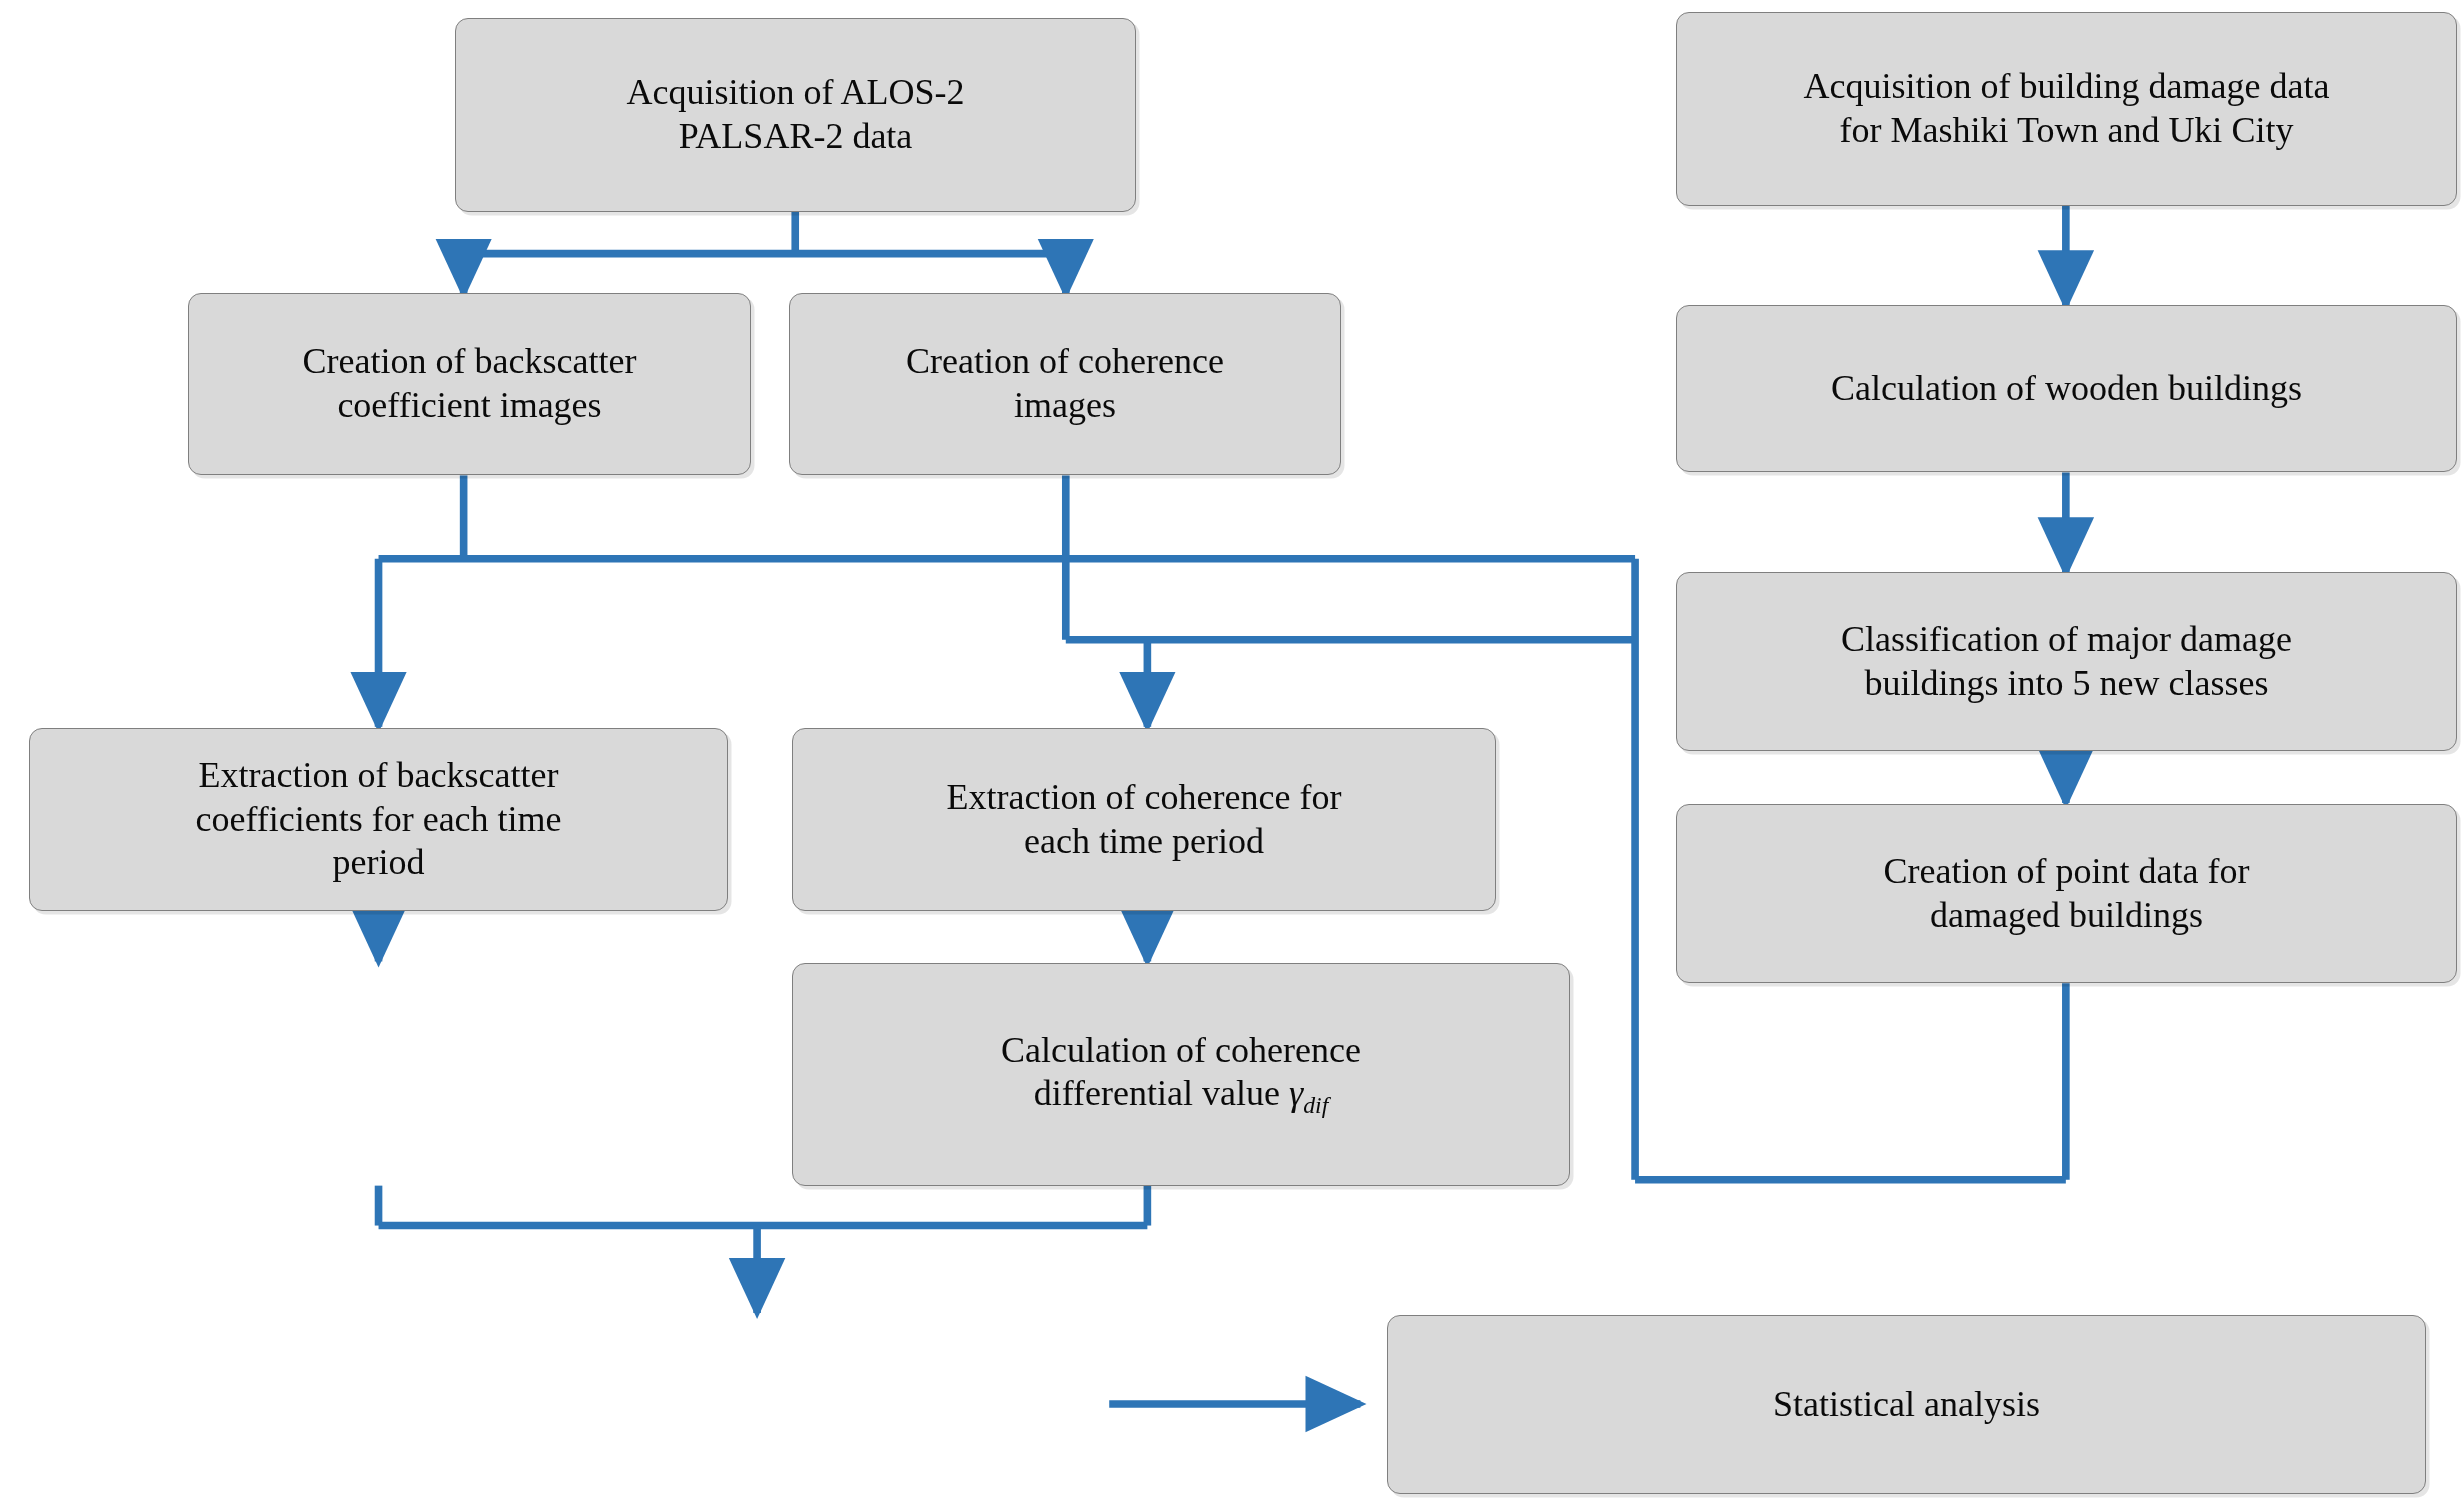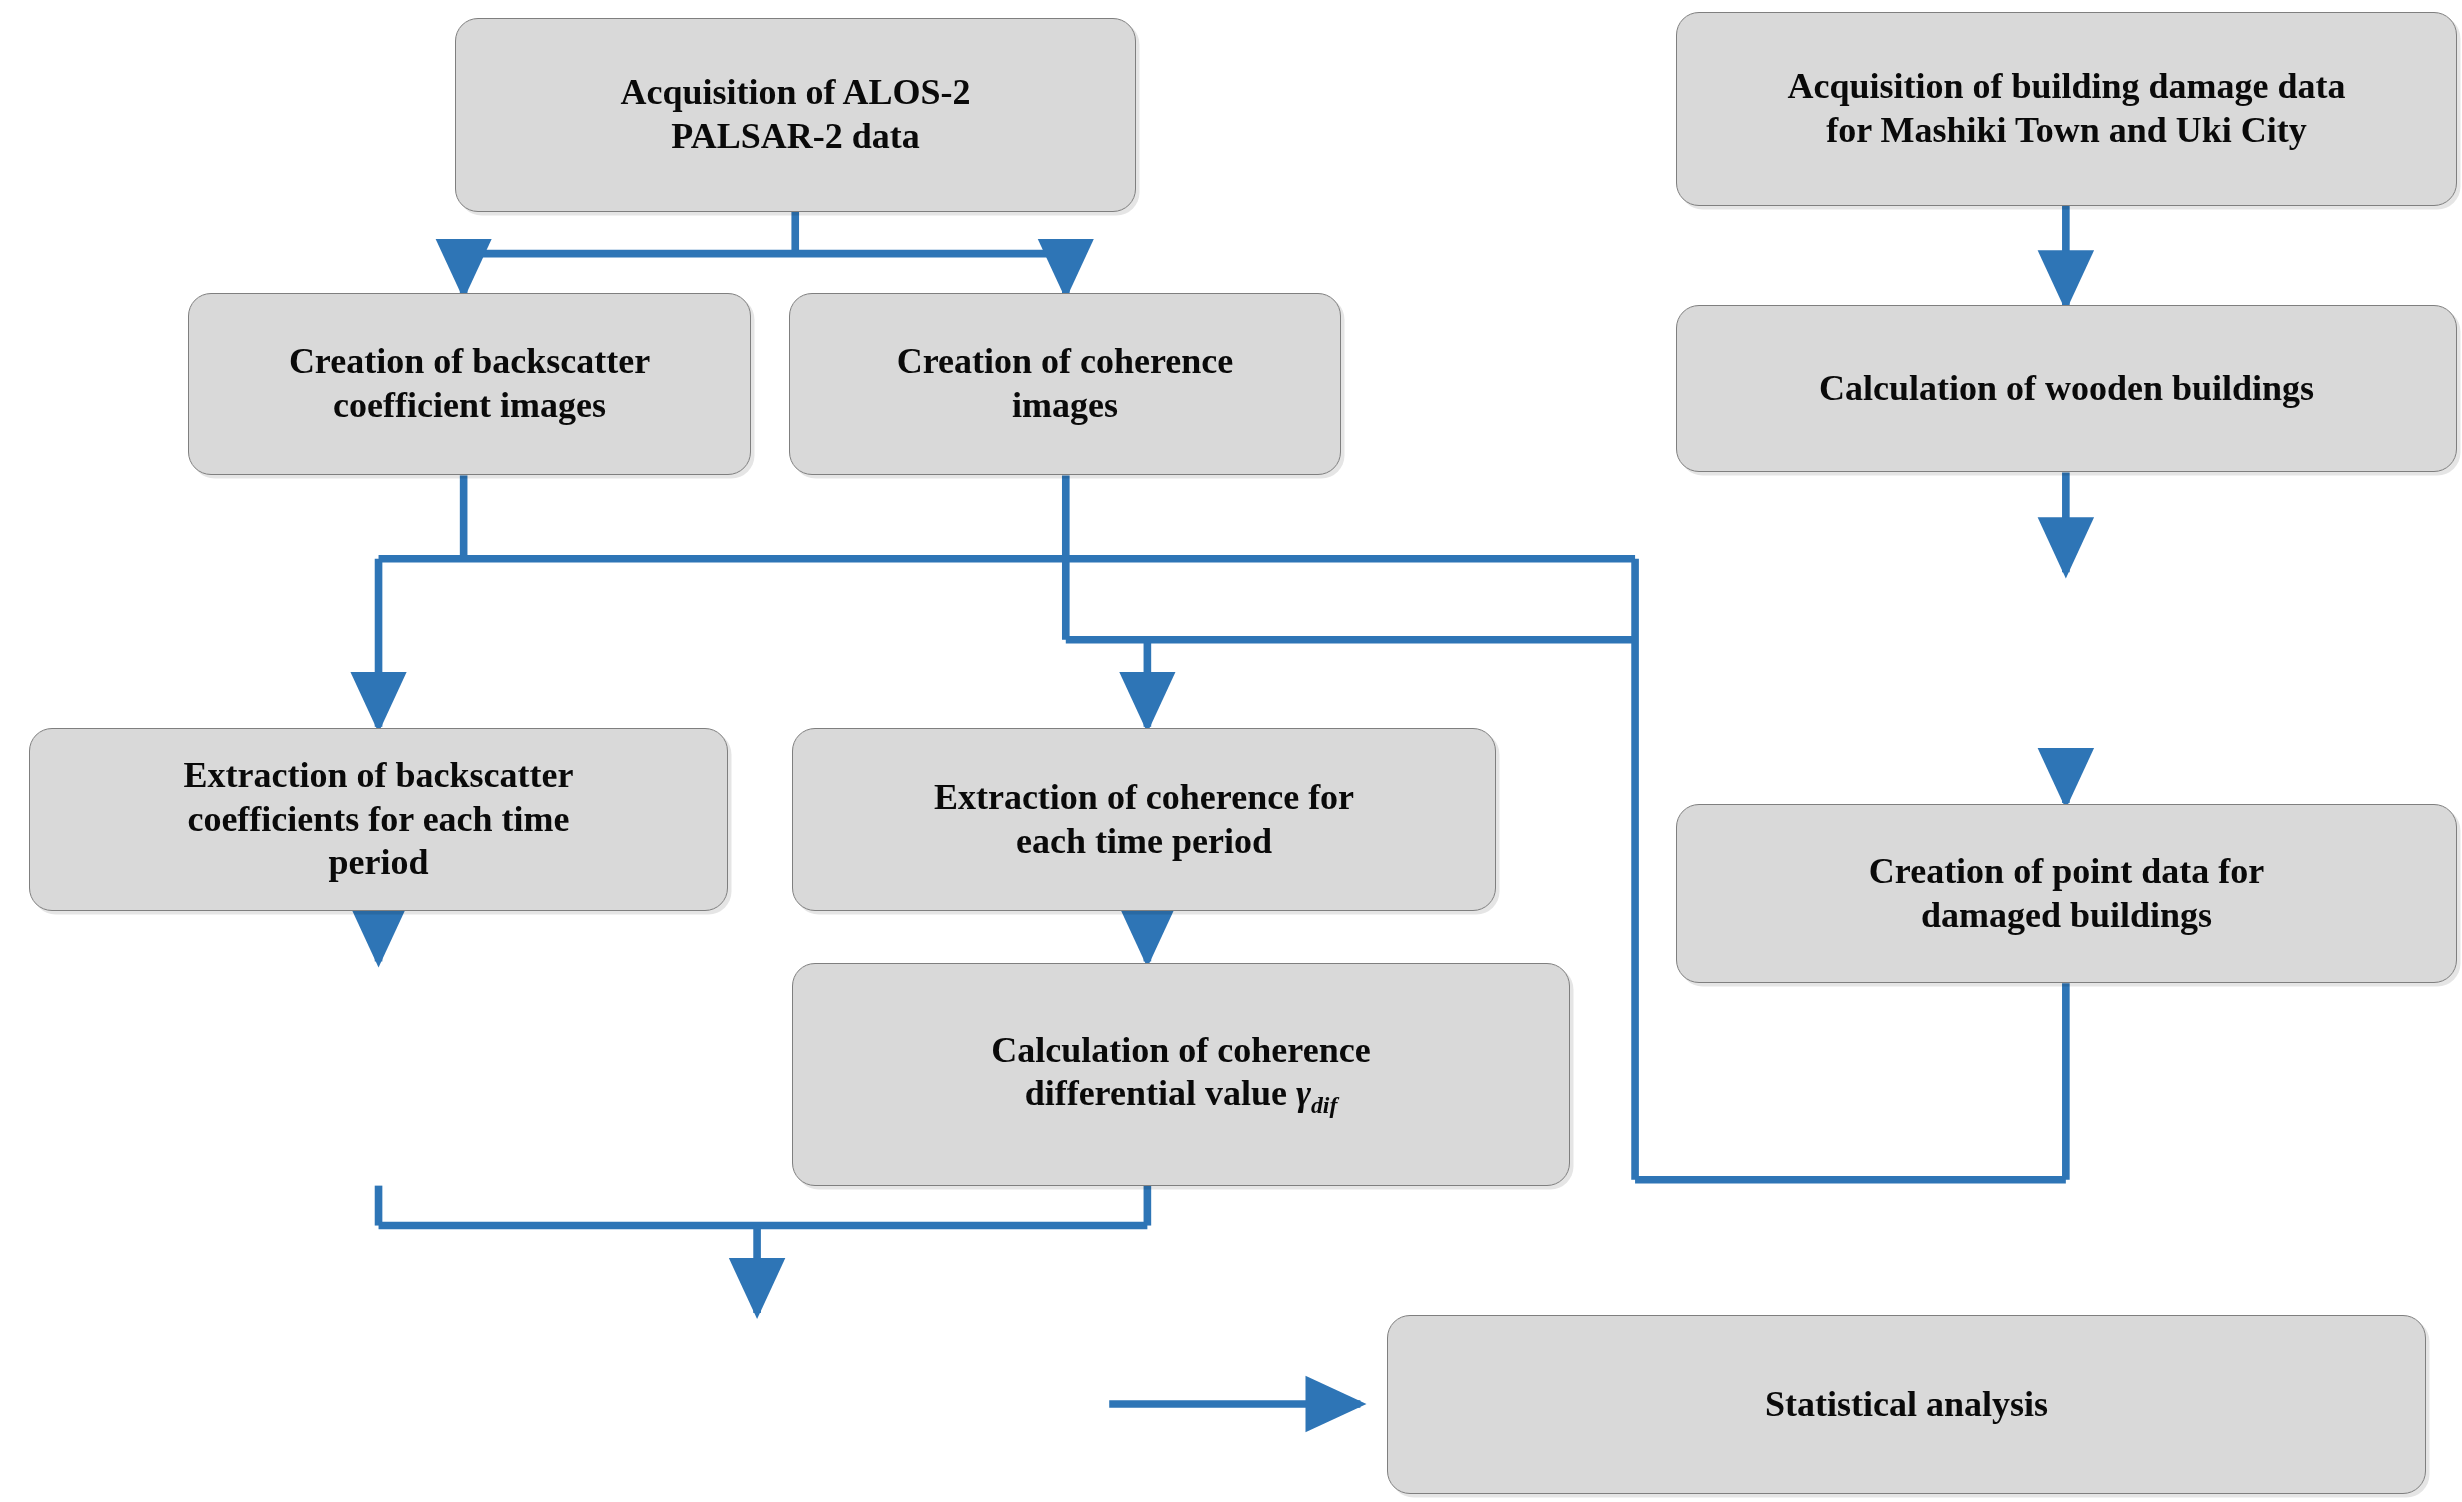--- a/index.html
+++ b/index.html
@@ -3,28 +3,27 @@
 <meta charset="utf-8">
 <style>
   html,body{margin:0;padding:0;background:#ffffff;}
   body{width:2462px;height:1502px;overflow:hidden;font-family:"Liberation Serif",serif;}
   #stage{position:relative;width:2462px;height:1502px;background:#fff;}
   svg#wires{position:absolute;left:0;top:0;width:2462px;height:1502px;}
   .node{
     position:absolute;
     background:#d9d9d9;
     border:1.8px solid #7f7f7f;
-    border-radius:23px;
+    border-radius:13px;
     box-sizing:border-box;
     box-shadow:3.5px 3.5px 0 rgba(0,0,0,0.10);
     display:flex;
     align-items:center;
     justify-content:center;
     text-align:center;
-    font-weight:bold;
   }
   .node .txt{
     font-family:"Liberation Serif",serif;
     color:#0a0a0a;
     font-size:36px;
     line-height:1.22;
     padding:0 15.3px;
     white-space:pre-line;
   }
   .node .txt .it{font-style:italic;}
@@ -119,20 +118,24 @@
 
   <div class="node" style="left:1676px; top:11.7px;   width:781px; height:194px;">
     <div class="txt">Acquisition of building damage data
 for Mashiki Town and Uki City</div>
   </div>
 
   <div class="node" style="left:1676px; top:305px;  width:781px; height:167px;">
     <div class="txt">Calculation of wooden buildings</div>
   </div>
 
+  <div class="node" style="left:1676px; top:572px;  width:781px; height:179px;">
+    <div class="txt">Classification of major damage
+buildings into 5 new classes</div>
+  </div>
 
   <div class="node" style="left:1676px; top:804px; width:781px; height:179px;">
     <div class="txt">Creation of point data for
 damaged buildings</div>
   </div>
 
 </div>
 
 
 </body></html>

